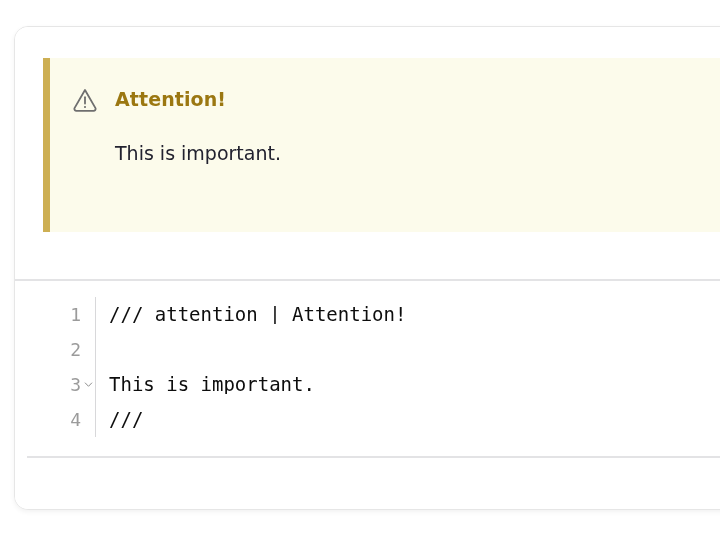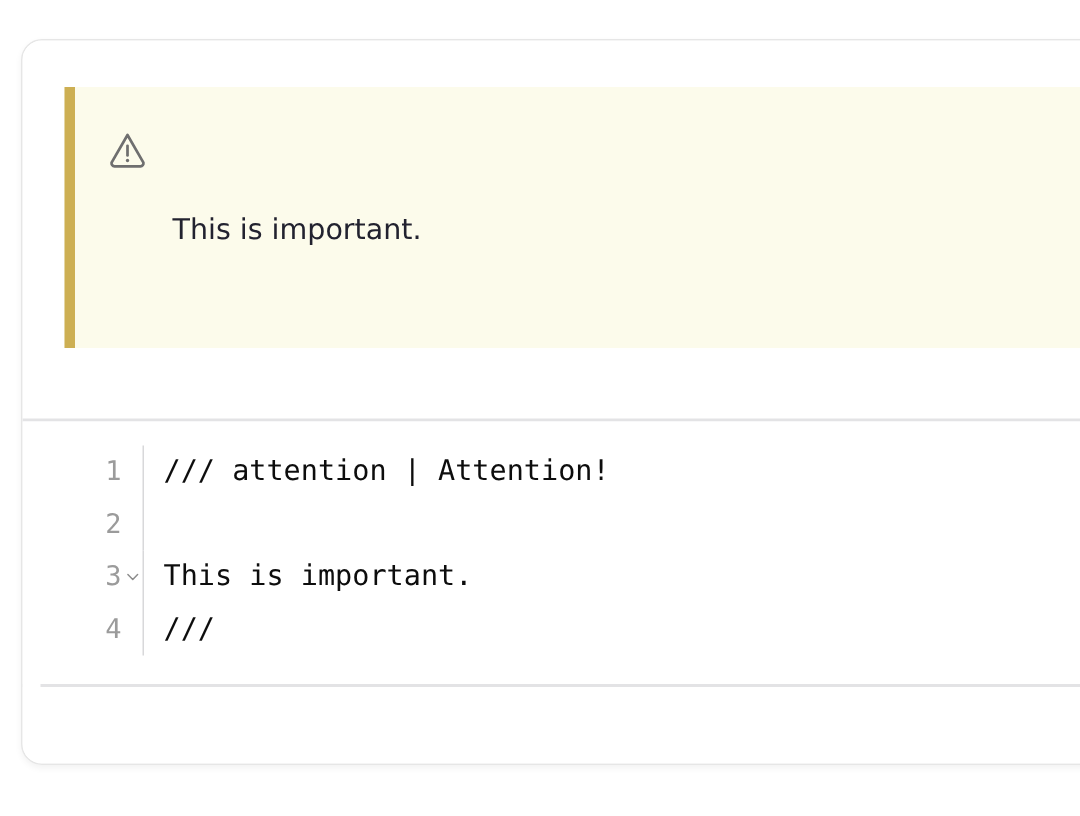--- a/index.html
+++ b/index.html
@@ -231,20 +231,21 @@
         <div class="callout-body">
 
           <div class="callout-title-row">
             <span class="warn-icon">
               <svg viewBox="0 0 24 24" width="28" height="28" aria-hidden="true">
                 <path d="M12 3.4 L21.1 19.2 A1.9 1.9 0 0 1 19.4 21.4 L4.6 21.4 A1.9 1.9 0 0 1 2.9 19.2 Z" fill="none" stroke="#6f6f6f" stroke-width="1.55" stroke-linejoin="round" stroke-linecap="round"></path>
                 <line x1="12" y1="9.6" x2="12" y2="15.1" stroke="#6f6f6f" stroke-width="1.55" stroke-linecap="round"></line>
                 <circle cx="12" cy="18" r="0.95" fill="#6f6f6f"></circle>
               </svg>
             </span>
+            <span class="callout-title">Attention!</span>
           </div>
 
           <div class="callout-text">This is important.</div>
 
         </div>
       </div>
     </div>
 
     <div class="pane-divider"></div>
 

